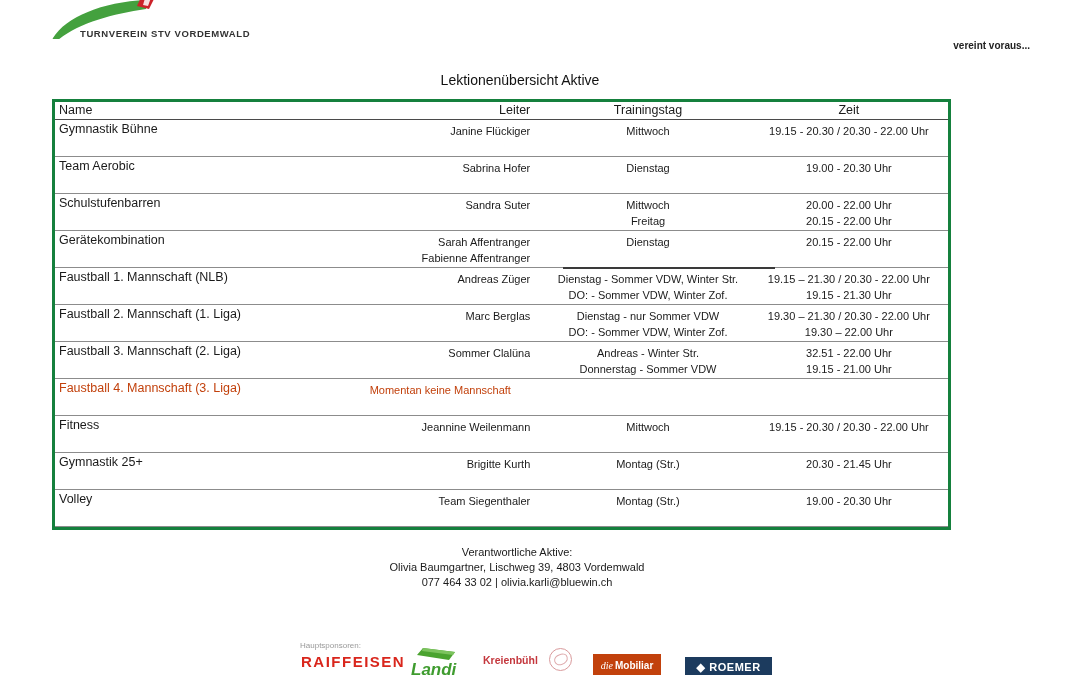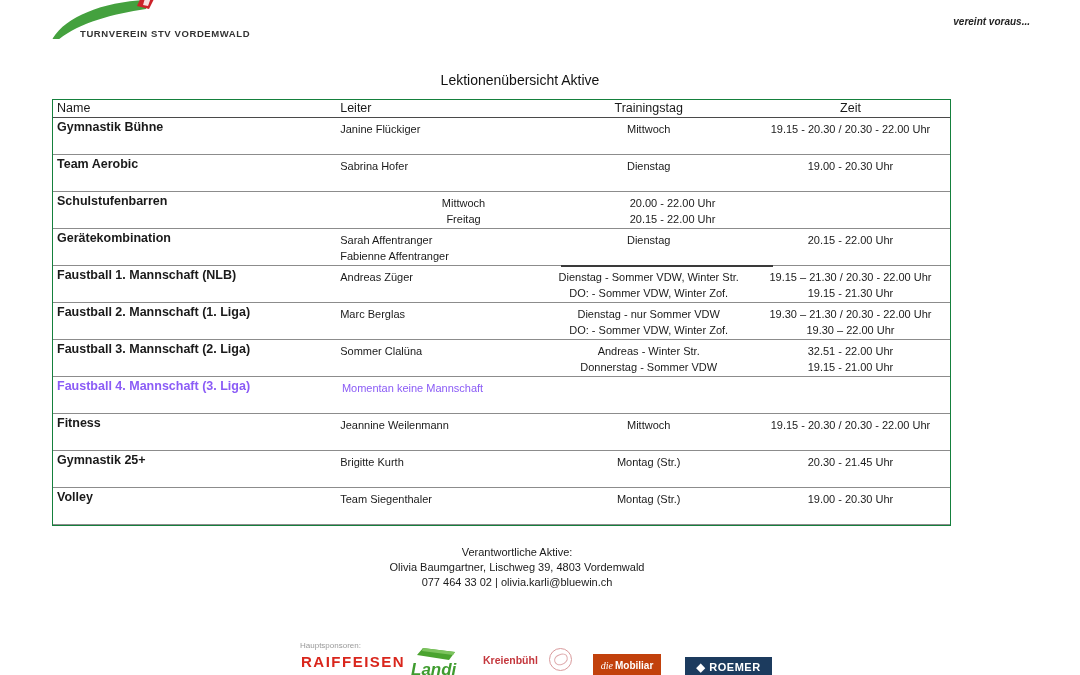--- a/index.html
+++ b/index.html
@@ -2,43 +2,43 @@
 <html><head>
 <meta charset="utf-8">
 <style>
   * { margin:0; padding:0; box-sizing:border-box; }
   body { background:#888; font-family:"Liberation Sans", sans-serif; }
   .page { position:relative; width:1080px; height:675px; background:#fff; overflow:hidden; color:#1a1a1a; }
 
   
   .logo-svg { position:absolute; left:40px; top:-7px; }
   .club-name { position:absolute; left:80px; top:28px; font-size:9.5px; font-weight:bold; letter-spacing:0.6px; color:#333; }
-  .tagline { position:absolute; right:50px; top:16px; font-size:10px; font-weight:bold; font-style:italic; color:#222; }
+  .tagline { position:absolute; right:50px; top:40px; font-size:10px; font-weight:bold; color:#222; }
 
   
   .title-wrap { position:absolute; left:0; top:71px; width:1040px; text-align:center; }
   .title { font-size:14px; color:#111; }
 
   
-  .tbl { position:absolute; left:52px; top:99px; width:899px; border:1px solid #15803d; background:#fff; }
+  .tbl { position:absolute; left:52px; top:99px; width:899px; border:3px solid #15803d; background:#fff; }
   .tr { display:flex; height:37px; border-bottom:1px solid #8c8c8c; overflow:hidden; }
   .tr:last-child { border-bottom:none; }
   .tr-head { display:flex; height:18px; border-bottom:1px solid #4a4a4a; }
   .td { overflow:hidden; }
   .c-name  { width:288px; padding:2px 0 0 4px; font-size:12.5px; }
-  .c-leiter{ width:206px; padding:3px 0 0 9px; font-size:11px; }
+  .c-leiter{ width:206px; padding:3px 0 0 9px; font-size:11px;text-align:right; }
   .c-tag   { width:245px; padding-top:3px; font-size:11px; text-align:center; }
   .c-zeit  { width:189px; padding:3px 16px 0 0; font-size:11px; text-align:center; }
   .tr-head .c-name { font-size:12.5px; padding-top:1px; }
   .tr-head .c-leiter { font-size:12.5px; padding-top:1px; }
   .tr-head .c-tag { font-size:12.5px; padding-top:1px; }
   .tr-head .c-zeit { font-size:12.5px; padding-top:1px; }
   .ln { display:block; line-height:16px; white-space:nowrap; }
-  .c-name .ln { line-height:15px;font-weight:bold; }
-  .tr.disabled { color:#8b5cf6;gap:32px; }
+  .c-name .ln { line-height:15px; }
+  .tr.disabled { color:#c2410c;gap:32px; }
   .tag-divider { position:absolute; left:508px; top:165px; width:212px; height:2px; background:#3a3a3a; }
 
   
   .footer { position:absolute; left:52px; top:545px; width:930px; text-align:center; font-size:11px; line-height:15px; color:#1a1a1a; }
 
   
   .sponsor-label { position:absolute; left:300px; top:641px; font-size:8px; color:#999; }
   .raiffeisen { position:absolute; left:301px; top:653px; font-size:15px; font-weight:bold; letter-spacing:1.5px; color:#d9261c; }
   .landi { position:absolute; left:405px; top:646px; width:64px; height:29px; overflow:hidden; }
   .landi-text { position:absolute; left:6px; top:14px; font-size:17px; font-weight:bold; font-style:italic; color:#3f9c2f; }
@@ -103,20 +103,23 @@
         </div>
       <div class="td c-zeit">
           <span class="ln">19.00 - 20.30 Uhr</span>
         </div>
     </div>
 
     <div class="tr">
       <div class="td c-name">
           <span class="ln">Schulstufenbarren</span>
         </div>
+      <div class="td c-leiter">
+          <span class="ln">Sandra Suter</span>
+        </div>
       <div class="td c-tag">
           <span class="ln">Mittwoch</span>
           <span class="ln">Freitag</span>
         </div>
       <div class="td c-zeit">
           <span class="ln">20.00 - 22.00 Uhr</span>
           <span class="ln">20.15 - 22.00 Uhr</span>
         </div>
     </div>
 

